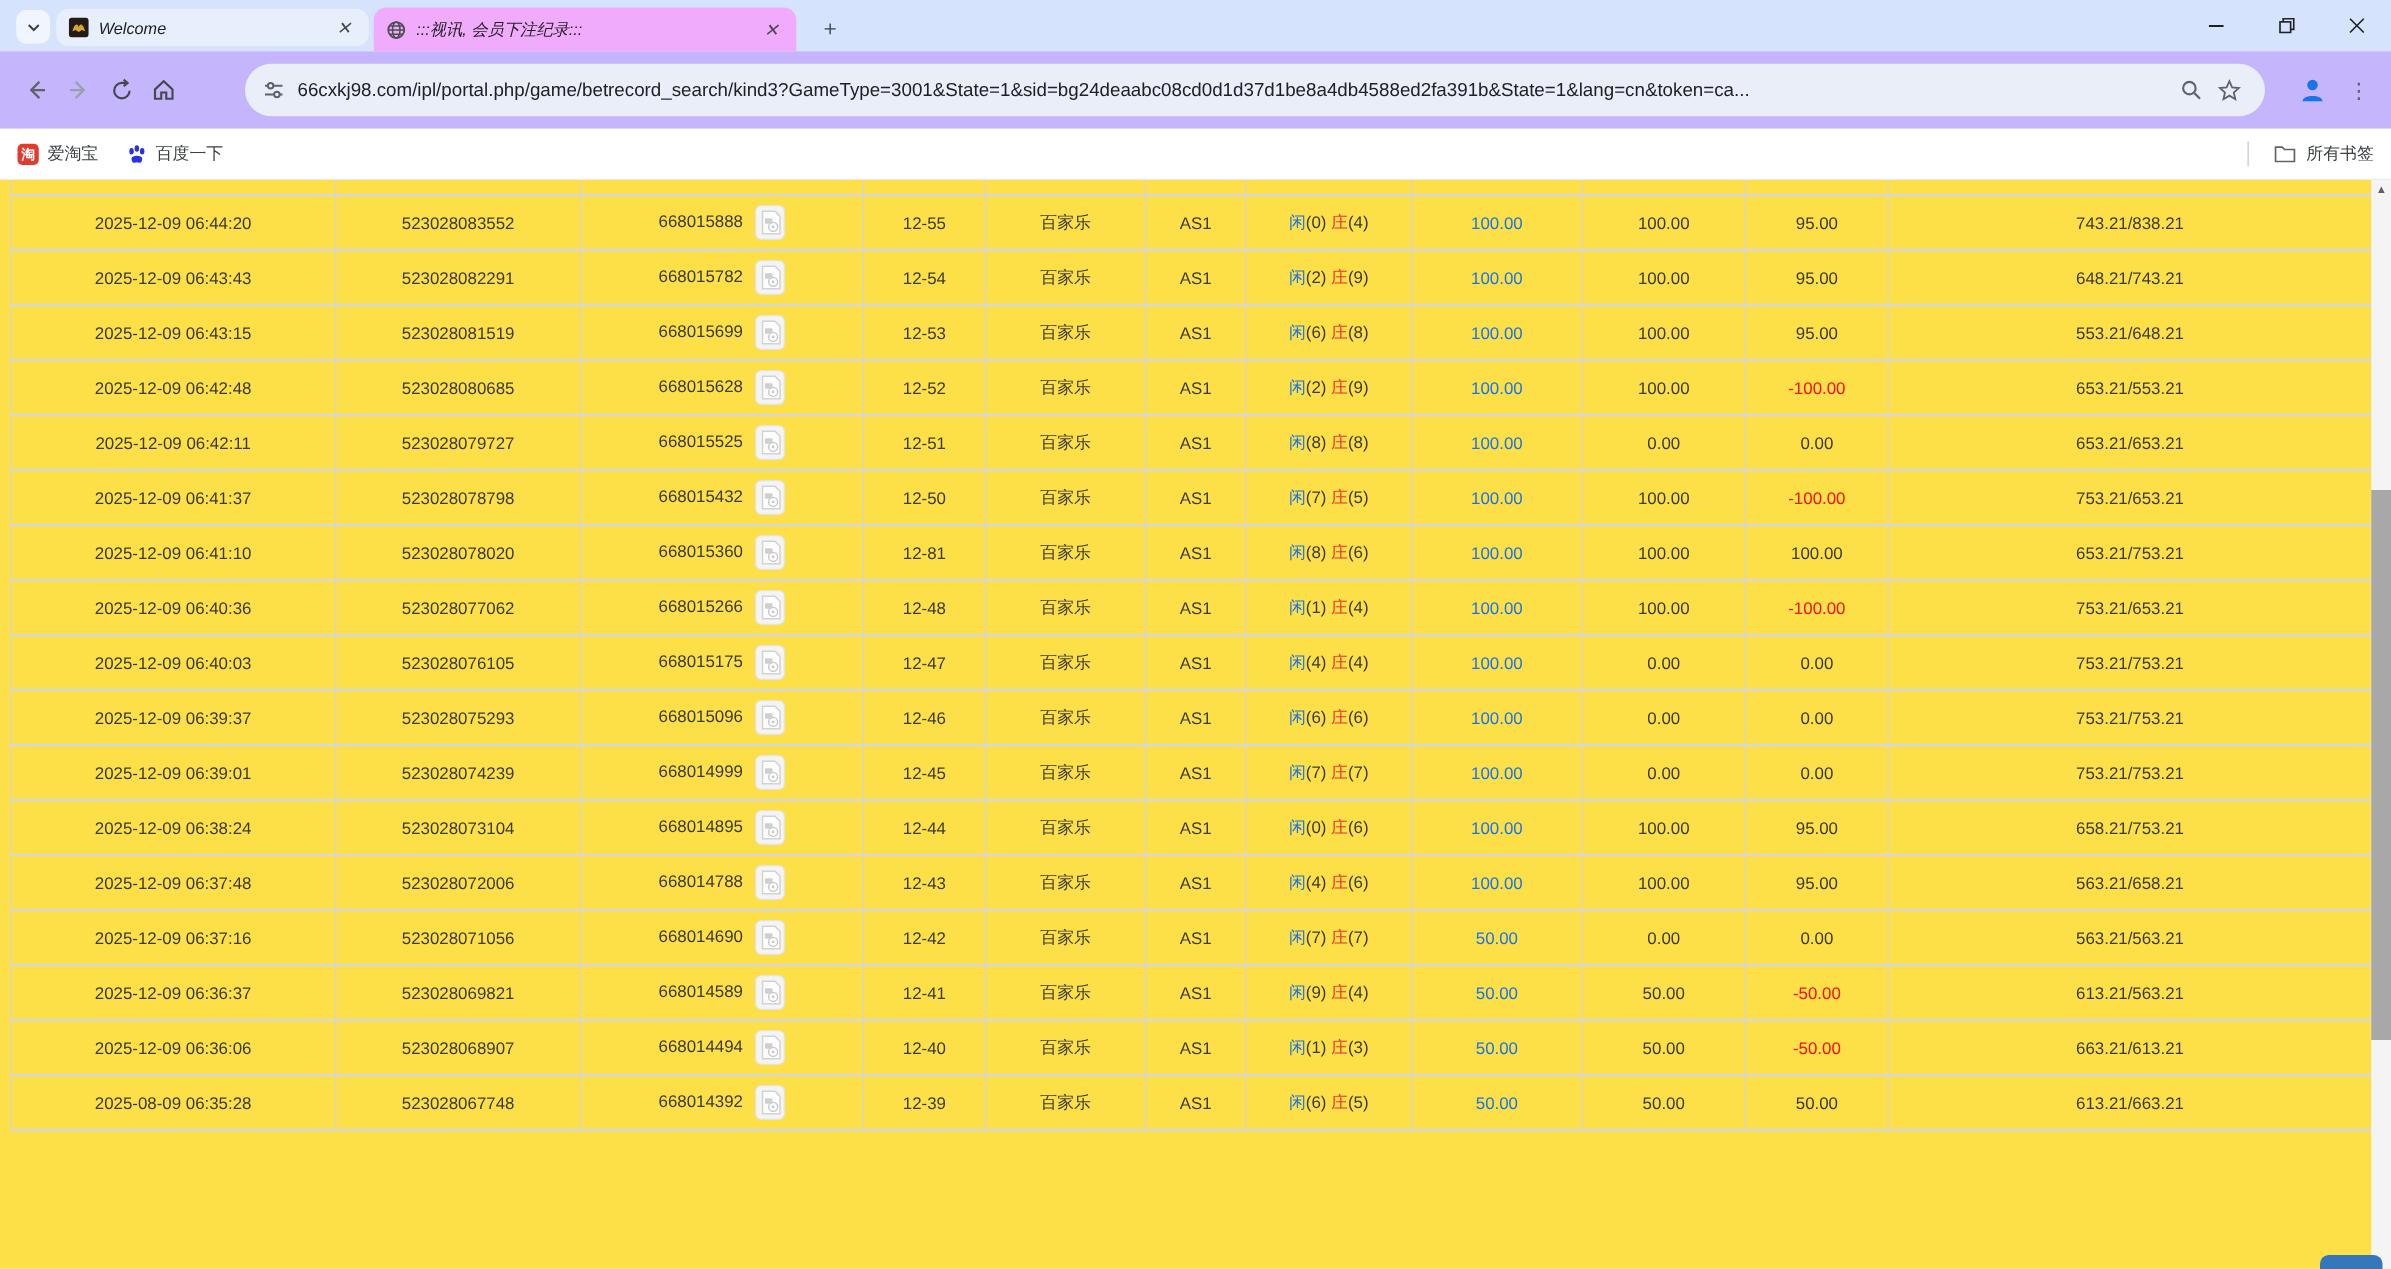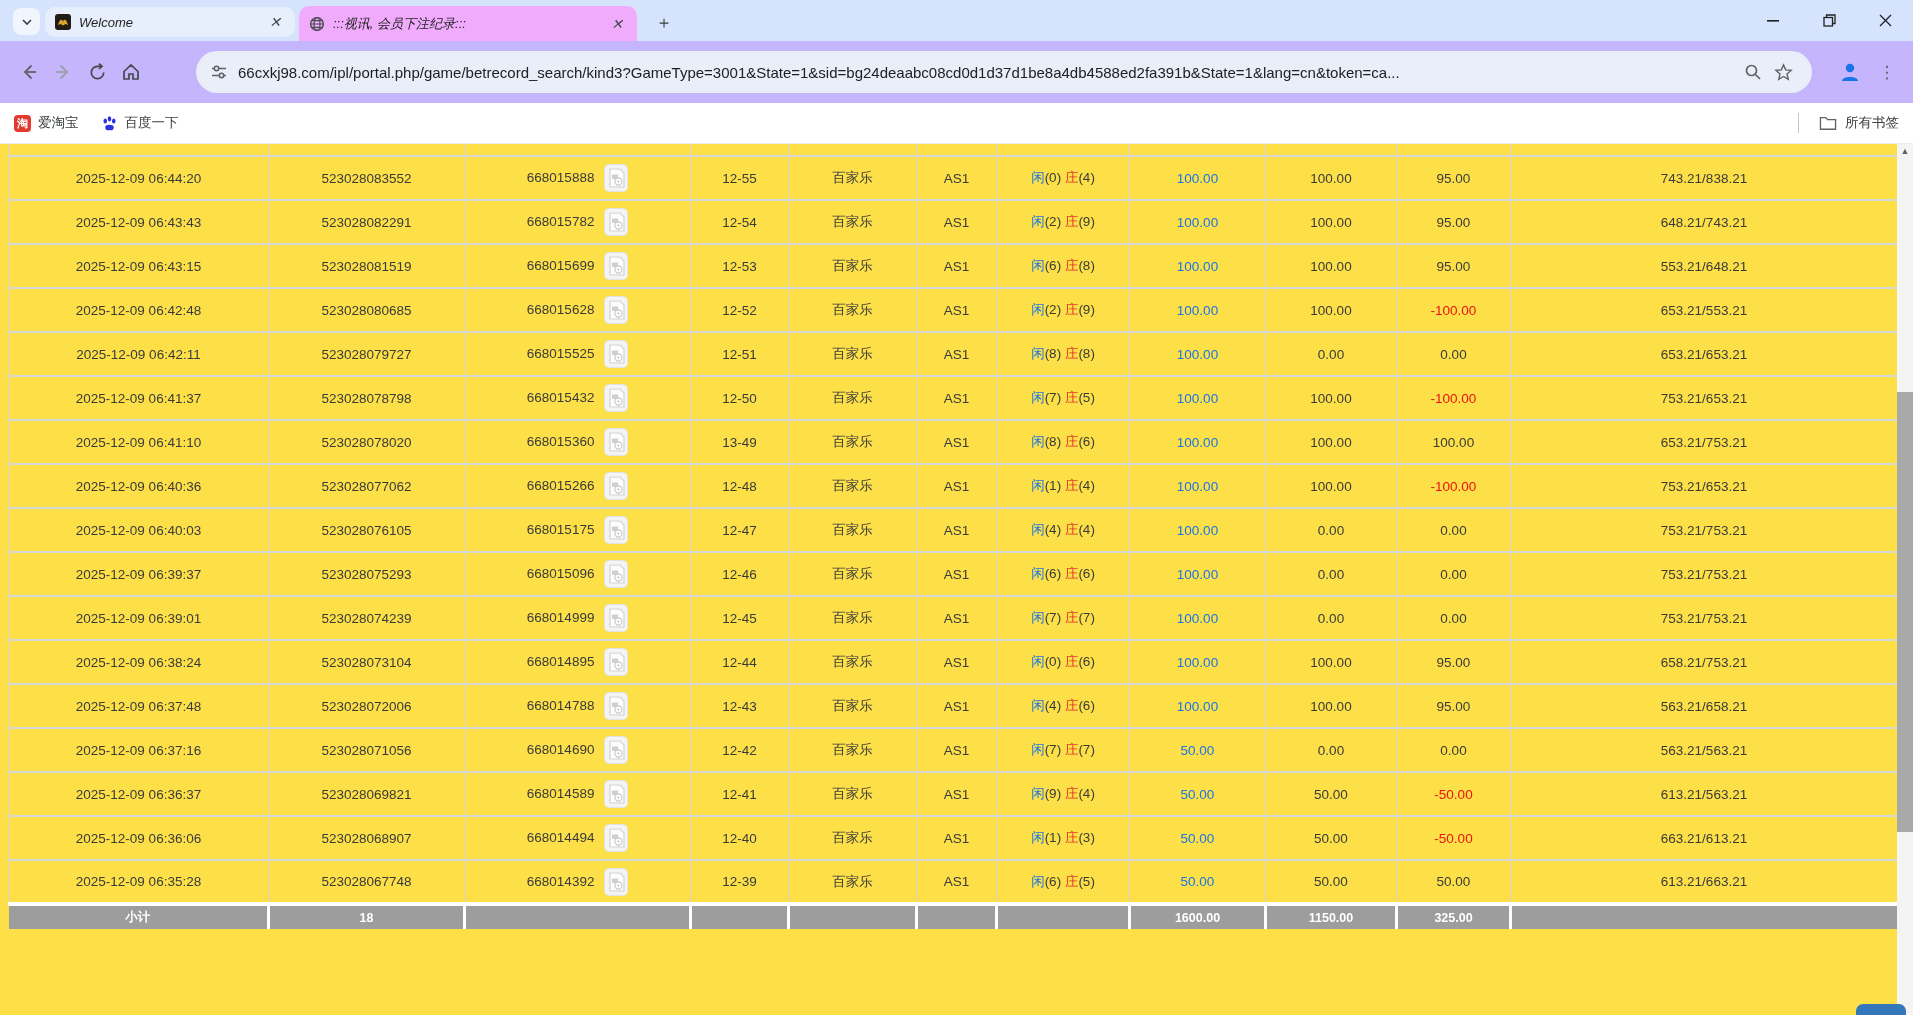--- a/index.html
+++ b/index.html
@@ -371,21 +371,21 @@
           <td><span>668015360</span>
   <span class="vid-ico">
     <svg width="16" height="20" viewBox="0 0 16 20">
       <path d="M1 1 H11 L15 5 V19 H1 Z" fill="#fdfdfd" stroke="#d2d2d2" stroke-width="1.2"></path>
       <circle cx="9.5" cy="13.5" r="3.6" fill="none" stroke="#c7c7c7" stroke-width="1.1"></circle>
       <circle cx="9.5" cy="13.5" r="1.1" fill="#c7c7c7"></circle>
       <rect x="3" y="6.5" width="6" height="4.5" rx="0.8" fill="#cfcfcf"></rect>
     </svg>
   </span>
 </td>
-          <td>13-49</td>
+          <td>12-81</td>
           <td>百家乐</td>
           <td>AS1</td>
           <td><span class="xian">闲</span><span>(8) </span><span class="zhuang">庄</span><span>(6)</span></td>
           <td><span class="amt-link">100.00</span></td>
           <td>100.00</td>
           <td>100.00</td>
           <td>653.21/753.21</td>
         </tr>
         <tr>
           <td>2025-12-09 06:40:36</td>
@@ -579,54 +579,41 @@
           <td>12-40</td>
           <td>百家乐</td>
           <td>AS1</td>
           <td><span class="xian">闲</span><span>(1) </span><span class="zhuang">庄</span><span>(3)</span></td>
           <td><span class="amt-link">50.00</span></td>
           <td>50.00</td>
           <td class="neg">-50.00</td>
           <td>663.21/613.21</td>
         </tr>
         <tr>
-          <td>2025-12-09 06:35:28</td>
+          <td>2025-08-09 06:35:28</td>
           <td>523028067748</td>
           <td><span>668014392</span>
   <span class="vid-ico">
     <svg width="16" height="20" viewBox="0 0 16 20">
       <path d="M1 1 H11 L15 5 V19 H1 Z" fill="#fdfdfd" stroke="#d2d2d2" stroke-width="1.2"></path>
       <circle cx="9.5" cy="13.5" r="3.6" fill="none" stroke="#c7c7c7" stroke-width="1.1"></circle>
       <circle cx="9.5" cy="13.5" r="1.1" fill="#c7c7c7"></circle>
       <rect x="3" y="6.5" width="6" height="4.5" rx="0.8" fill="#cfcfcf"></rect>
     </svg>
   </span>
 </td>
           <td>12-39</td>
           <td>百家乐</td>
           <td>AS1</td>
           <td><span class="xian">闲</span><span>(6) </span><span class="zhuang">庄</span><span>(5)</span></td>
           <td><span class="amt-link">50.00</span></td>
           <td>50.00</td>
           <td>50.00</td>
           <td>613.21/663.21</td>
         </tr>
-        <tr class="summary">
-          <td>小计</td>
-          <td>18</td>
-          <td></td>
-          <td></td>
-          <td></td>
-          <td></td>
-          <td></td>
-          <td>1600.00</td>
-          <td>1150.00</td>
-          <td>325.00</td>
-          <td></td>
-        </tr>
       </tbody>
   </table>
 </div>
 
 <div class="scrollbar">
   <div class="scroll-up">▲</div>
   <div class="scroll-thumb"></div>
 </div>
 
 <div class="float-btn"></div>

